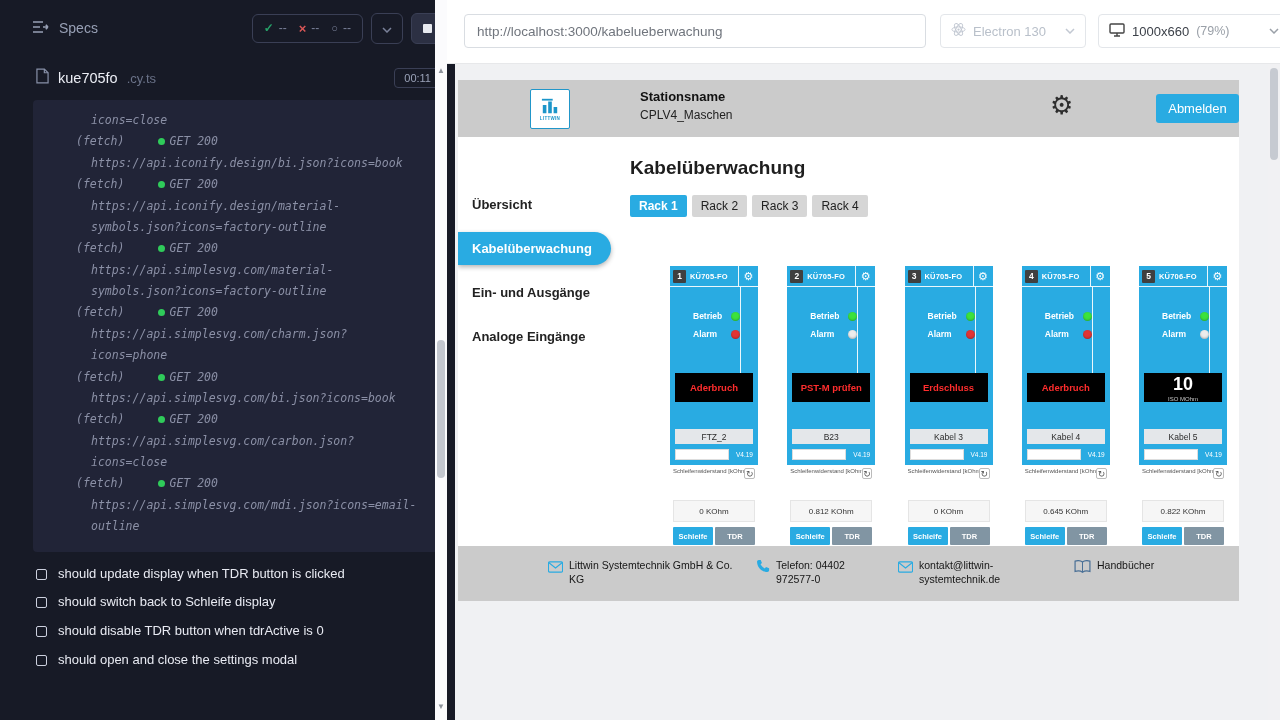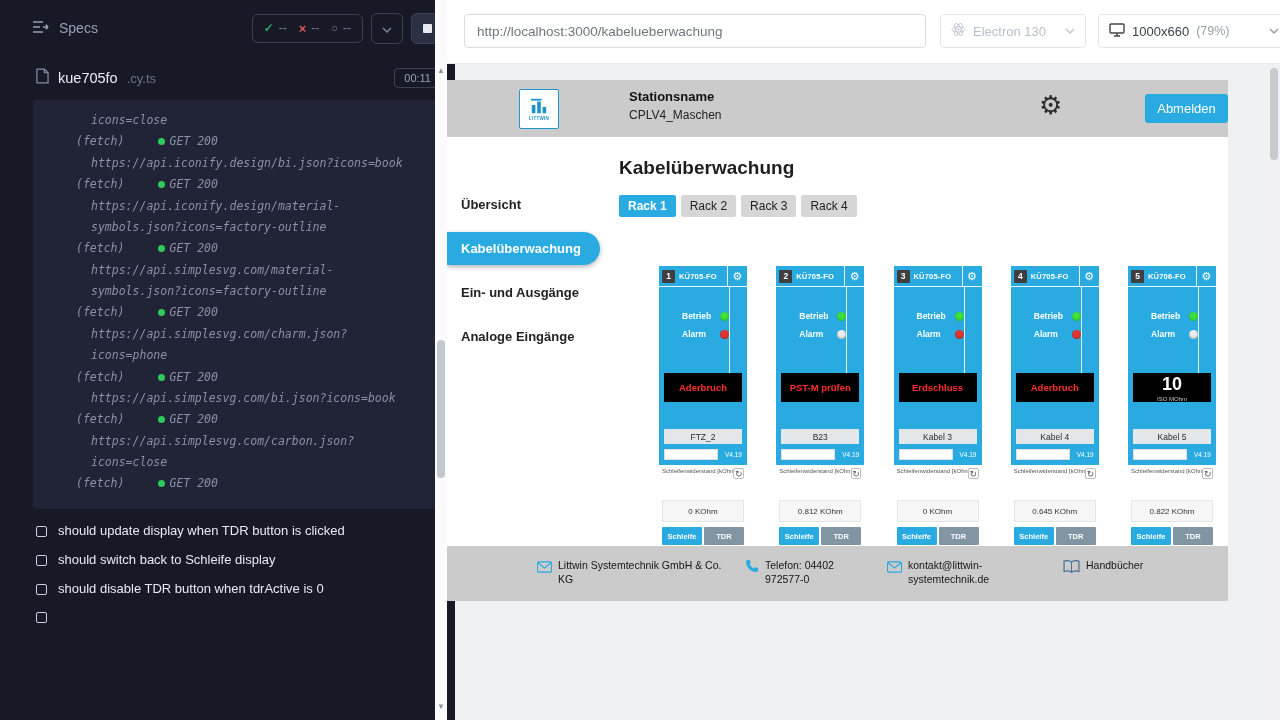--- a/index.html
+++ b/index.html
@@ -47,21 +47,21 @@
   .browser-bar{position:absolute;left:447px;top:0;width:833px;height:64px;background:#fff;border-bottom:1px solid #e7e8ea;box-sizing:border-box;}
   .url-input{position:absolute;left:17px;top:14px;width:462px;height:34px;box-sizing:border-box;border:1px solid #d9dde2;border-radius:4px;
     padding:0 12px;font-size:13.5px;color:#70757d;font-family:"Liberation Sans",sans-serif;background:#fff;outline:none;}
   .select-box{position:absolute;top:14px;height:34px;box-sizing:border-box;border:1px solid #e3e6ea;border-radius:4px;display:flex;align-items:center;gap:7px;padding:0 10px;cursor:pointer;background:#fff;}
   .browser-select{left:493px;width:146px;color:#b9c0ca;font-size:13px;}
   .viewport-box{left:651px;width:192px;font-size:13px;color:#3c4149;}
   .viewport-zoom{color:#9aa0a8;font-size:12.5px;}
   .chev{margin-left:auto;display:flex;align-items:center;}
 
   
-  .app{position:absolute;left:447px;top:80px;width:781px;height:521px;background:#fff;overflow:hidden;}
+  .app{position:absolute;left:458px;top:80px;width:781px;height:521px;background:#fff;overflow:hidden;}
   .app-header{position:absolute;left:0;top:0;width:781px;height:57px;background:#cbcbcb;}
   .logo-box{position:absolute;left:72px;top:9px;width:38px;height:38px;background:#fff;border:1px solid #2196c9;border-radius:2px;
     display:flex;flex-direction:column;align-items:center;justify-content:center;gap:1px;}
   .logo-text{font-size:4.5px;font-weight:bold;color:#1b95c9;letter-spacing:.3px;}
   .station-block{position:absolute;left:182px;top:9px;}
   .station-label{font-size:13px;font-weight:bold;color:#111;}
   .station-value{font-size:12px;color:#222;margin-top:4px;}
   .app-gear{position:absolute;left:592px;top:12px;font-size:26px;color:#2e2e2e;cursor:pointer;line-height:1;}
   .logout-btn{position:absolute;left:698px;top:14px;width:83px;height:29px;background:#29abe2;color:#fff;font-size:13px;border-radius:3px;
     display:flex;align-items:center;justify-content:center;cursor:pointer;}
@@ -231,38 +231,43 @@
     </div>
     <div class="log-lines">
             <div class="log-line">https://api.simplesvg.com/carbon.json?</div>
             <div class="log-line">icons=close</div>
           </div>
   </div>
         <div class="log-entry">
     <div class="log-head">
       <span class="log-fetch">(fetch)</span><span class="log-status"><span class="log-dot"></span><span class="log-status-text">GET 200</span></span>
     </div>
+    <div class="log-lines">
+            <div class="log-line">https://api.simplesvg.com/mdi.json?icons=email-</div>
+            <div class="log-line">outline</div>
+          </div>
   </div>
       </div>
 
     <div class="test-list">
         <div class="test-item">
     <span class="test-bullet"></span>
     <span class="test-title">should update display when TDR button is clicked</span>
   </div>
         <div class="test-item">
     <span class="test-bullet"></span>
     <span class="test-title">should switch back to Schleife display</span>
   </div>
         <div class="test-item">
     <span class="test-bullet"></span>
     <span class="test-title">should disable TDR button when tdrActive is 0</span>
   </div>
         <div class="test-item">
     <span class="test-bullet"></span>
+    <span class="test-title">should open and close the settings modal</span>
   </div>
       </div>
   </div>
 
   <div class="scrollbar-left">
     <div class="arrow up">▲</div>
     <div class="thumb"></div>
     <div class="arrow down">▼</div>
   </div>
 

